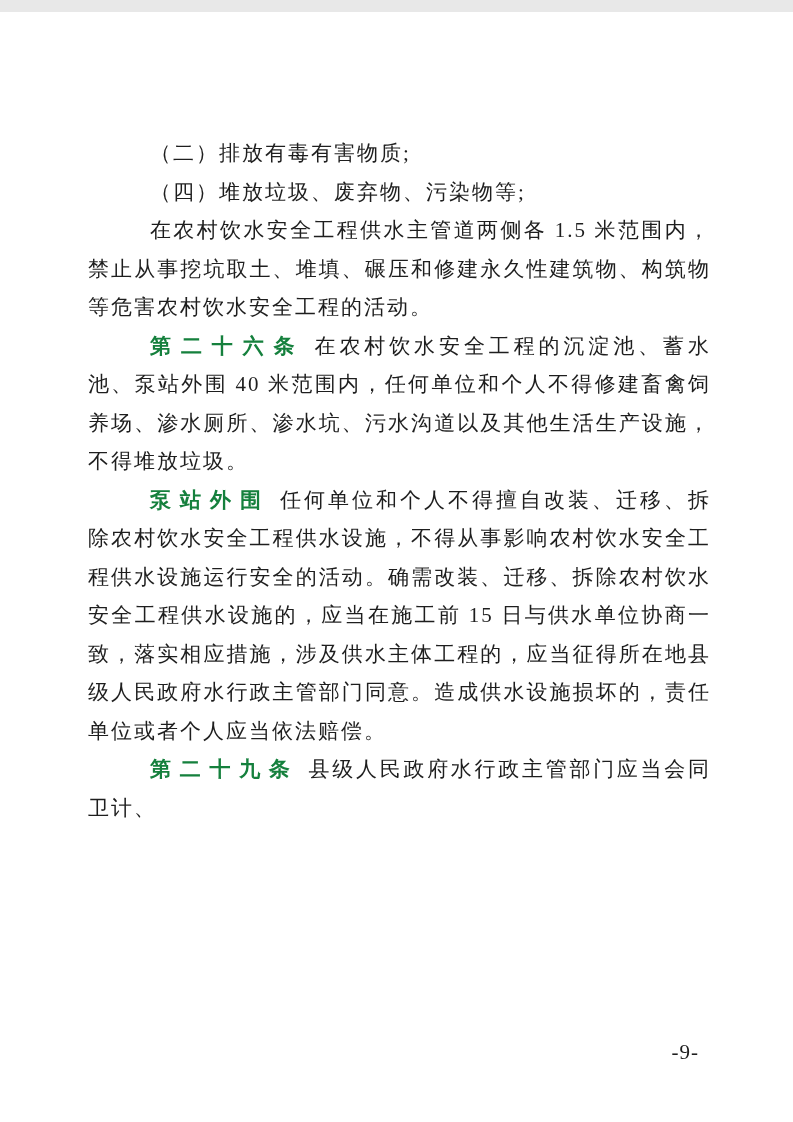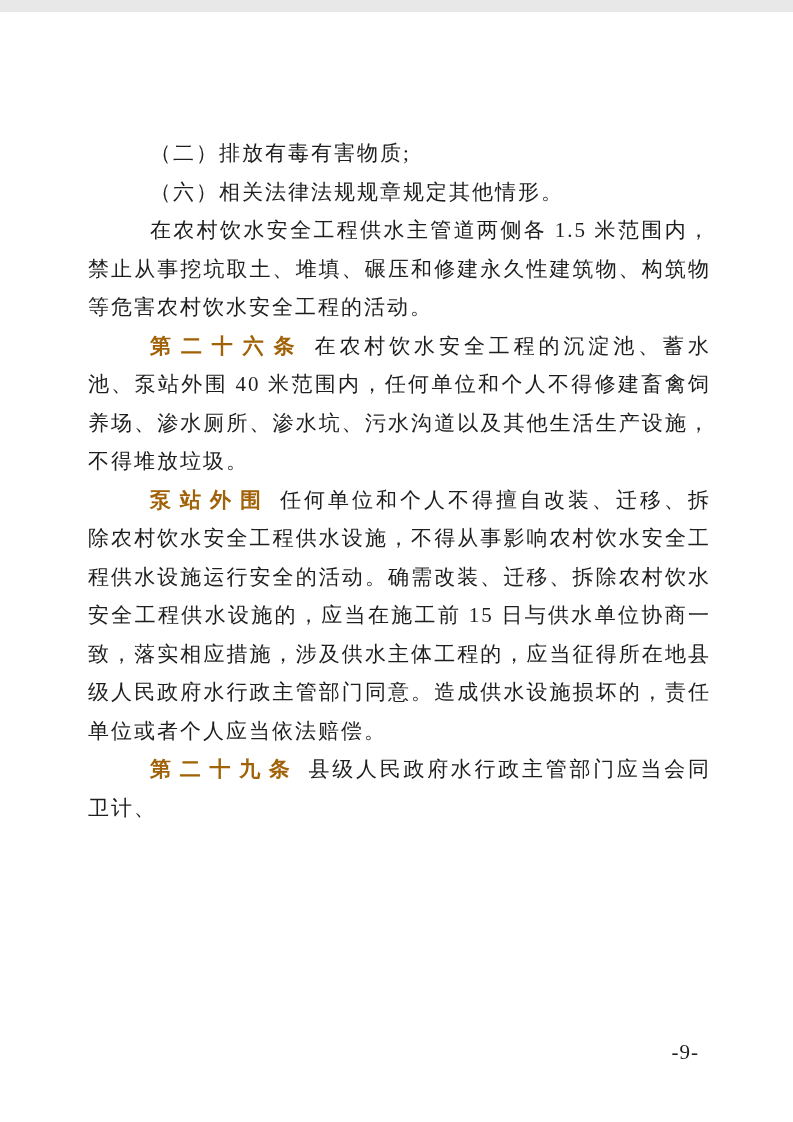--- a/index.html
+++ b/index.html
@@ -27,21 +27,21 @@
   .content p {
     margin: 0;
     text-indent: 62px;
   }
   .content p.clause {
     text-align: left;
   }
   .article-num {
     font-family: "Liberation Sans", sans-serif;
     font-weight: 700;
-    color: #a16207;
+    color: #15803d;
     letter-spacing: 8px;
     margin-right: 10px;
   }
   .article-num:empty { display: none; margin: 0; }
   .page-number {
     position: absolute;
     top: 1028px;
     right: 94px;
     font-size: 21px;
     letter-spacing: 1px;
@@ -49,21 +49,21 @@
     font-family: "Liberation Serif", serif;
   }
 </style>
 </head>
 <body>
 
 <div class="page">
   <main class="content">
 
     <p class="clause">（二）排放有毒有害物质;</p>
-    <p class="clause">（六）相关法律法规规章规定其他情形。</p>
+    <p class="clause">（四）堆放垃圾、废弃物、污染物等;</p>
 
     <p class="para"><span>在农村饮水安全工程供水主管道两侧各 1.5 米范围内，禁止从事挖坑取土、堆填、碾压和修建永久性建筑物、构筑物等危害农村饮水安全工程的活动。</span></p>
 
     <p class="para"><span class="article-num">第二十六条</span><span>在农村饮水安全工程的沉淀池、蓄水池、泵站外围 40 米范围内，任何单位和个人不得修建畜禽饲养场、渗水厕所、渗水坑、污水沟道以及其他生活生产设施，不得堆放垃圾。</span></p>
 
     <p class="para"><span class="article-num">泵站外围</span><span>任何单位和个人不得擅自改装、迁移、拆除农村饮水安全工程供水设施，不得从事影响农村饮水安全工程供水设施运行安全的活动。确需改装、迁移、拆除农村饮水安全工程供水设施的，应当在施工前 15 日与供水单位协商一致，落实相应措施，涉及供水主体工程的，应当征得所在地县级人民政府水行政主管部门同意。造成供水设施损坏的，责任单位或者个人应当依法赔偿。</span></p>
 
 
     <p class="para"><span class="article-num">第二十九条</span><span>县级人民政府水行政主管部门应当会同卫计、</span></p>
 

